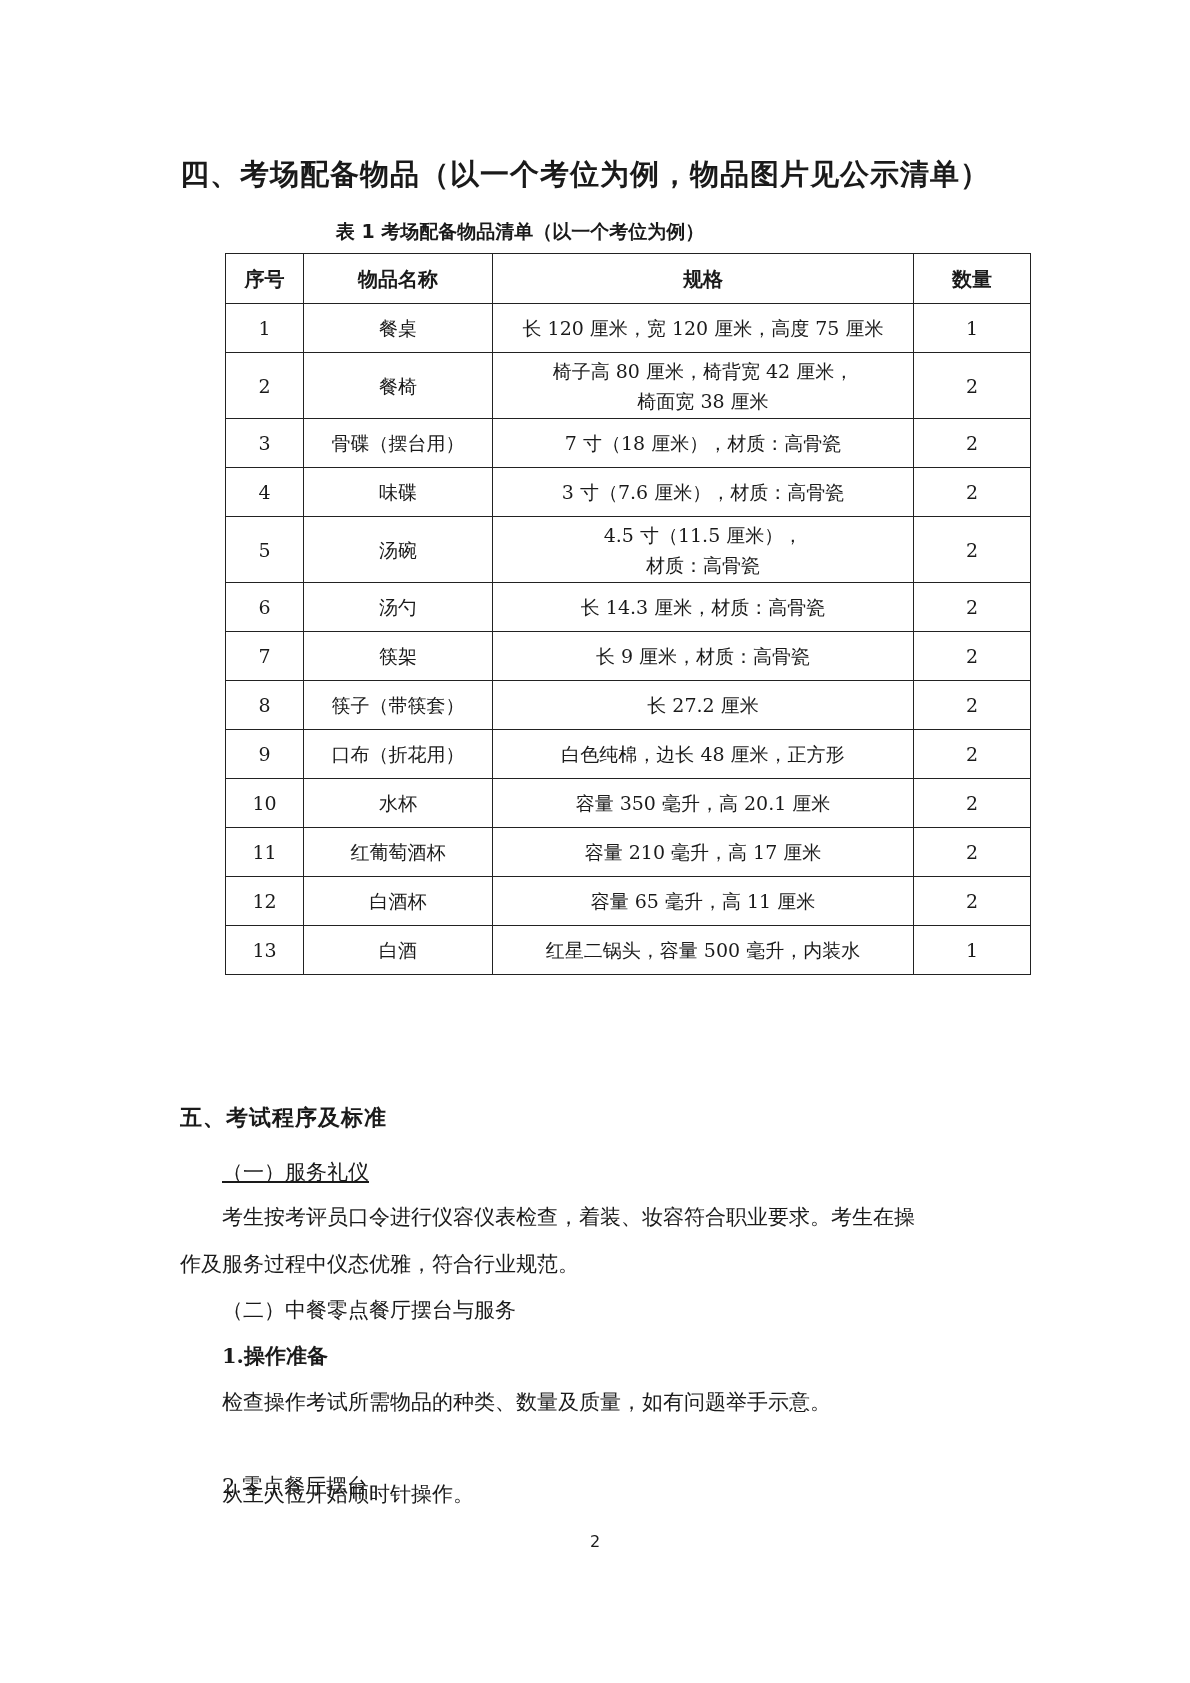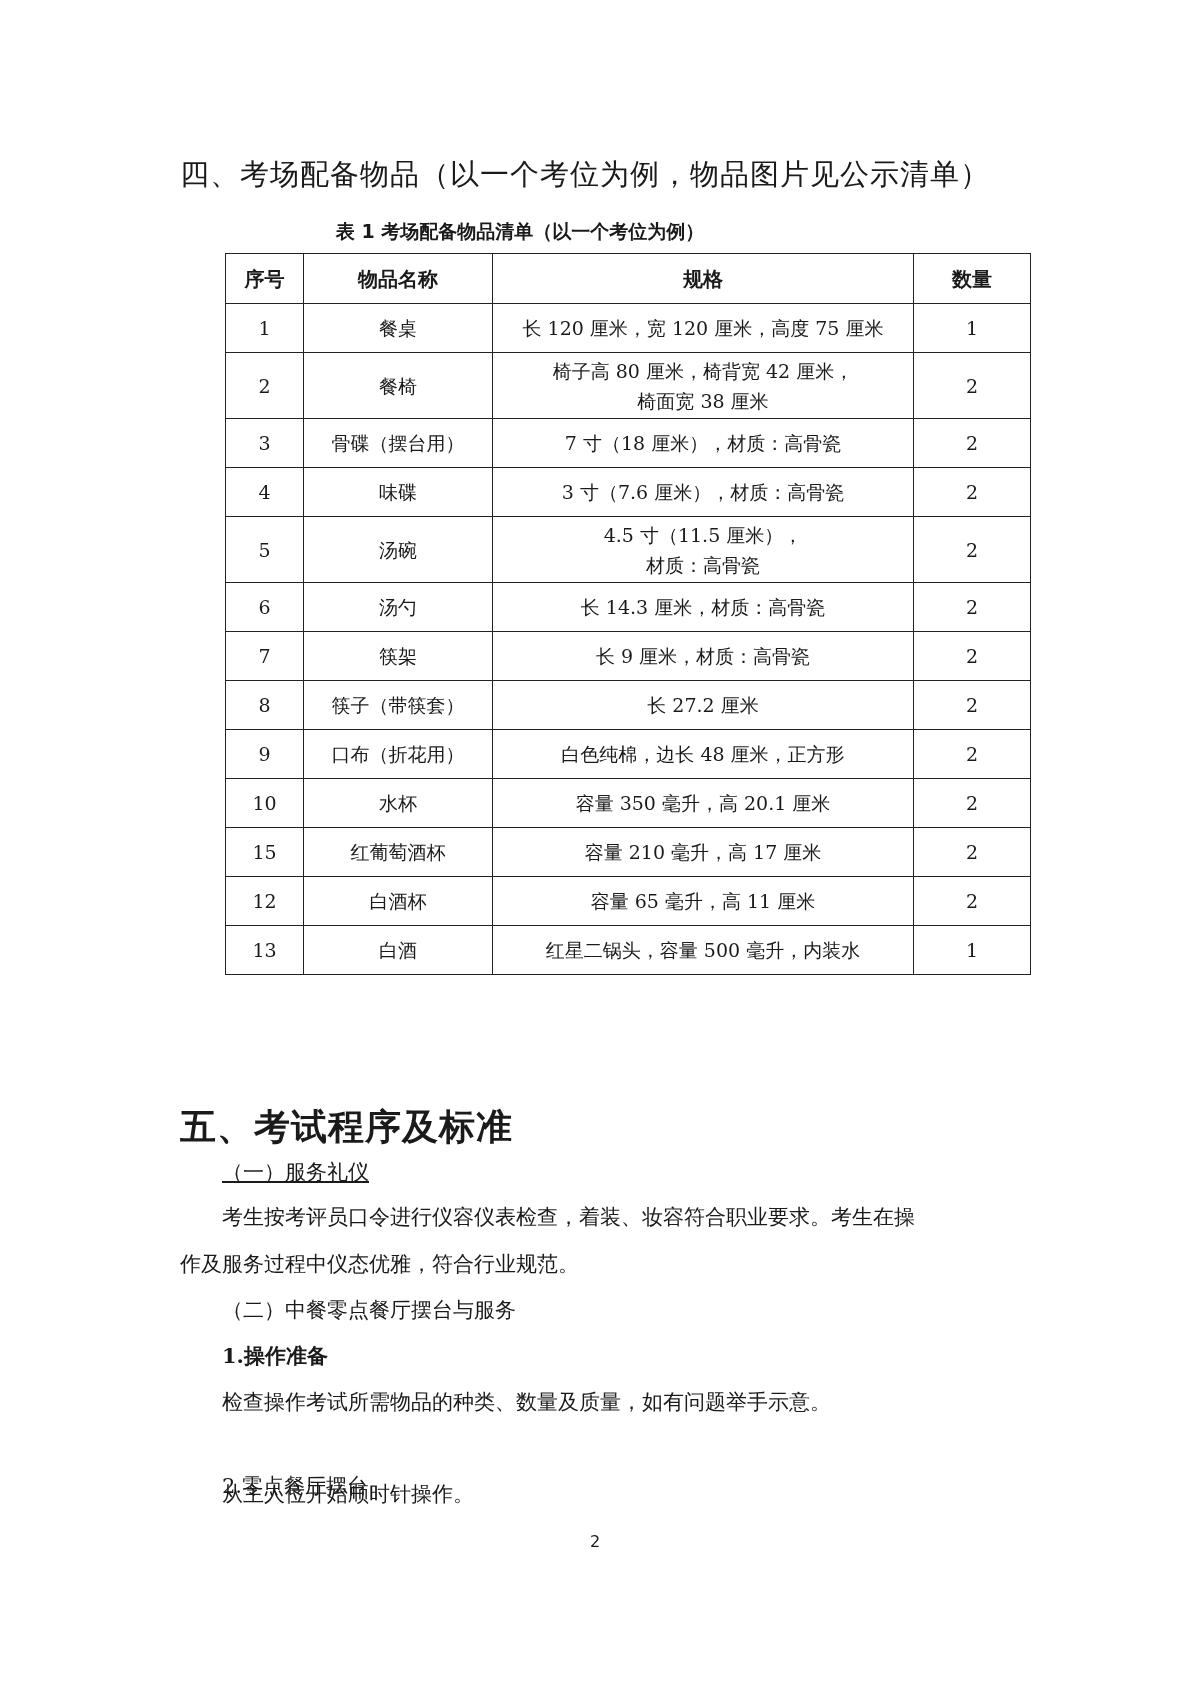--- a/index.html
+++ b/index.html
@@ -1,31 +1,31 @@
 <!DOCTYPE html>
 <html><head>
 <meta charset="utf-8">
 <style>
   html, body { margin: 0; padding: 0; background: #ffffff; }
   body { width: 1190px; height: 1683px; position: relative; overflow: hidden;
          font-family: "DejaVu Serif", "Liberation Serif", serif; color: #1a1a1a; }
   .abs { position: absolute; }
-  .h1 { left: 180px; top: 155px; font-size: 29px; font-weight: normal; letter-spacing: 1px;
+  .h1 { left: 180px; top: 155px; font-size: 29px; font-weight: bold; letter-spacing: 1px;
         font-family: "DejaVu Sans", "Liberation Sans", sans-serif; white-space: nowrap; }
   .caption { left: 0; width: 1040px; top: 219px; text-align: center; font-size: 19px; font-weight: bold;
              font-family: "DejaVu Sans", "Liberation Sans", sans-serif; white-space: nowrap; }
   table.items { position: absolute; left: 225px; top: 253px; width: 805px; border-collapse: collapse;
                 table-layout: fixed; }
   table.items td, table.items th { border: 1.5px solid #222; text-align: center; vertical-align: middle;
                  font-size: 19px; line-height: 30px; padding: 0 4px; font-weight: normal; }
   table.items th { font-weight: bold; font-size: 20px; height: 49px;
                    font-family: "DejaVu Sans", "Liberation Sans", sans-serif; }
   table.items tr.r1 td { height: 48px; }
   table.items tr.r2 td { height: 65px; }
-  .h2 { left: 180px; top: 1103px; font-size: 36px; font-weight: bold; letter-spacing: 1px;
+  .h2 { left: 180px; top: 1103px; font-size: 22px; font-weight: bold; letter-spacing: 1px;
         font-family: "DejaVu Sans", "Liberation Sans", sans-serif; white-space: nowrap; }
   .para { font-size: 21px; white-space: nowrap; }
   .pagenum { left: 0; width: 1190px; top: 1532px; text-align: center; font-size: 16px;
              font-family: "DejaVu Sans", "Liberation Sans", sans-serif; }
 </style>
 </head>
 <body>
 
 <div class="abs h1">四、考场配备物品（以一个考位为例，物品图片见公示清单）</div>
 <div class="abs caption">表 1  考场配备物品清单（以一个考位为例）</div>
@@ -122,21 +122,21 @@
       </tr>
       <tr class="r1">
         <td>10</td>
         <td>水杯</td>
         <td>
           <div>容量 350 毫升，高 20.1 厘米</div>
         </td>
         <td>2</td>
       </tr>
       <tr class="r1">
-        <td>15</td>
+        <td>11</td>
         <td>红葡萄酒杯</td>
         <td>
           <div>容量 210 毫升，高 17 厘米</div>
         </td>
         <td>2</td>
       </tr>
       <tr class="r1">
         <td>12</td>
         <td>白酒杯</td>
         <td>

